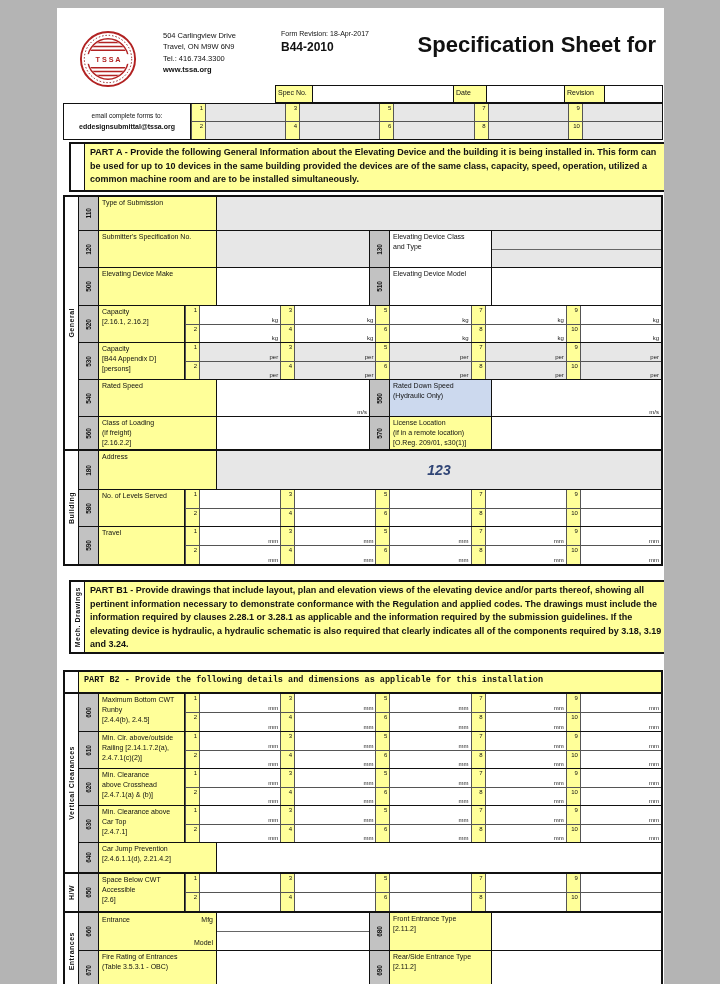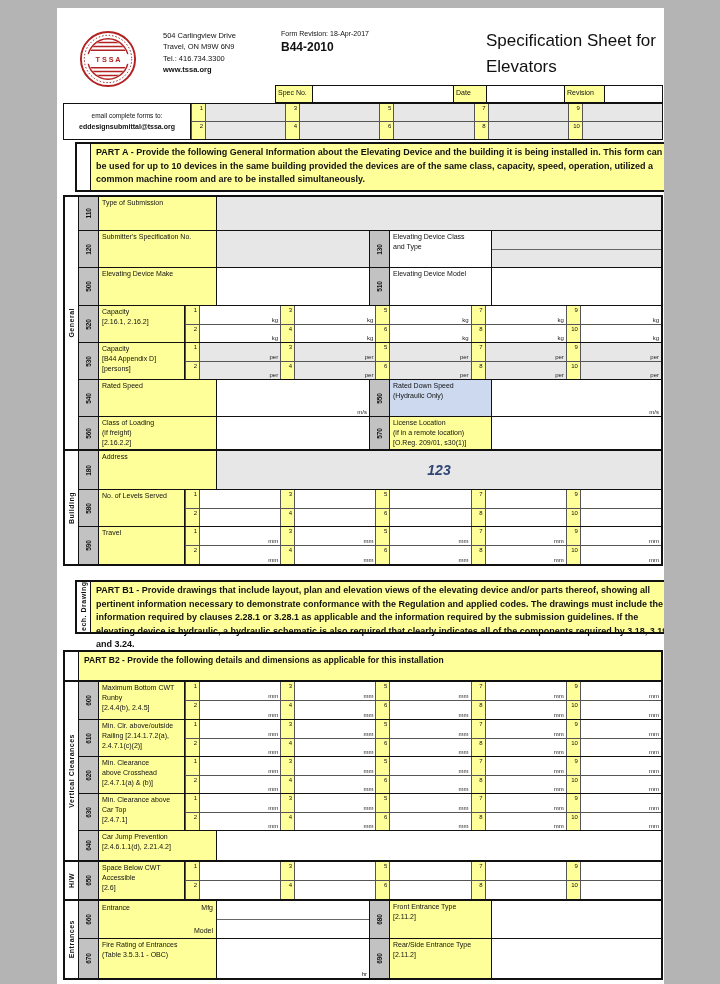--- a/index.html
+++ b/index.html
@@ -16,21 +16,21 @@
           font-family:"Liberation Sans",sans-serif;color:#111;}
   .sheet{position:absolute;left:57px;top:8px;width:607px;height:976px;background:#fff;overflow:hidden;}
 
   
   .header{position:relative;height:95px;}
   .logo{position:absolute;left:22px;top:22px;width:58px;height:58px;}
   .addr{position:absolute;left:106px;top:22px;font-size:7.5px;line-height:1.5;}
   .addr .b{font-weight:bold;}
   .frev{position:absolute;left:224px;top:22px;font-size:7px;}
   .frev .code{font-weight:bold;font-size:12px;margin-top:3px;}
-  .title{position:absolute;right:8px;top:20px;text-align:left;font-size:17px;font-weight:normal;line-height:1.5;}
+  .title{position:absolute;right:8px;top:20px;text-align:center;font-size:22px;font-weight:bold;line-height:1.5;}
   .specbar{position:absolute;left:218px;top:77px;width:388px;height:18px;display:flex;
            border:1px solid #111;box-sizing:border-box;background:#fff;}
   .specbar .ylab{background:var(--yellow);border-right:1px solid #111;font-size:7px;padding:3px 2px 0 2px;box-sizing:border-box;}
   .specbar .val{border-right:1px solid #111;box-sizing:border-box;}
   .specbar .val:last-child{border-right:none;}
   .w37{width:37px}.w141{width:141px}.w33{width:33px}.w78{width:78px}.w40{width:40px}.w56{width:56px;flex:1}
 
   
   .emailrow{margin:0 0 2px 6px;width:600px;height:37px;border:1px solid #111;box-sizing:border-box;display:flex;background:#fff;}
   .emailnote{width:127px;border-right:1px solid #111;display:flex;flex-direction:column;justify-content:center;
@@ -42,23 +42,23 @@
   .pair{flex:1;display:flex;min-width:0;}
   .pnum{width:15px;background:var(--yellow);border-left:1px solid #555;border-right:1px solid #555;
         font-size:6px;text-align:right;padding:1px 2px 0 0;box-sizing:border-box;}
   .dcell{position:relative;box-sizing:border-box;}
   .pcell{flex:1;}
   .gray{background:var(--cellgray);}
   .white{background:#fff;}
   .unit{position:absolute;right:2px;bottom:1px;font-size:6px;color:#222;}
 
   
-  .banner-table{margin-left:18px;width:600px;border:2px solid #111;box-sizing:border-box;display:flex;background:#fff;}
+  .banner-table{margin-left:12px;width:600px;border:2px solid #111;box-sizing:border-box;display:flex;background:#fff;}
   .parta{height:50px;margin-bottom:3px;}
-  .partb1{height:54px;margin-top:14px;margin-bottom:16px;}
+  .partb1{height:74px;margin-top:14px;margin-bottom:16px;}
   .sbcell{width:14px;border-right:1px solid #111;display:flex;align-items:center;justify-content:center;
           box-sizing:border-box;background:#fff;overflow:hidden;}
   .banner{flex:1;background:var(--yellow);font-weight:bold;font-size:9px;line-height:1.5;padding:2px 5px;box-sizing:border-box;}
   .vtext{writing-mode:vertical-rl;transform:rotate(180deg);font-size:7px;font-weight:bold;letter-spacing:.5px;white-space:nowrap;}
 
   
   .formtable{margin-left:6px;width:600px;border:2px solid #111;box-sizing:border-box;background:#fff;}
   .group{display:flex;}
   .group + .group{border-top:2px solid #111;}
   .grows{flex:1;display:flex;flex-direction:column;min-width:0;}
@@ -122,21 +122,20 @@
       </div>
       <div class="frev">
         <div>
           <span>Form Revision:</span>
           <span>18-Apr-2017</span>
         </div>
         <div class="code">B44-2010</div>
       </div>
       <div class="title">
         <div>Specification Sheet for</div>
-        <div>Elevators</div>
       </div>
       <div class="specbar">
         <div class="ylab w37">Spec No.</div>
         <div class="val w141"></div>
         <div class="ylab w33">Date</div>
         <div class="val w78"></div>
         <div class="ylab w40">Revision</div>
         <div class="val w56"></div>
       </div>
     </div>
@@ -565,21 +564,21 @@
       </div>
 
     <div class="banner-table partb1">
       <div class="sbcell">
         <span class="vtext">Mech. Drawings</span>
       </div>
       <div class="banner">PART B1 - Provide drawings that include layout, plan and elevation views of the elevating device and/or parts thereof, showing all pertinent information necessary to demonstrate conformance with the Regulation and applied codes.  The drawings must include the information required by clauses 2.28.1 or 3.28.1 as applicable and the information required by the submission guidelines.  If the elevating device is hydraulic, a hydraulic schematic is also required that clearly indicates all of the components required by 3.18, 3.19 and 3.24.</div>
     </div>
 
     <div class="formtable" id="table-b2">
-        <div class="group" style="height: 28px;">
+        <div class="group" style="height: 20px; font-family: Liberation Mono, monospace;">
           <div class="sbcell"></div>
           <div class="b2banner">PART B2 - Provide the following details and dimensions as applicable for this installation</div>
         </div>
         <div class="group">
           <div class="sbcell">
             <span class="vtext">Vertical Clearances</span>
           </div>
           <div class="grows">
             <div class="frow" style="height: 37px;">
               <div class="numcol">

